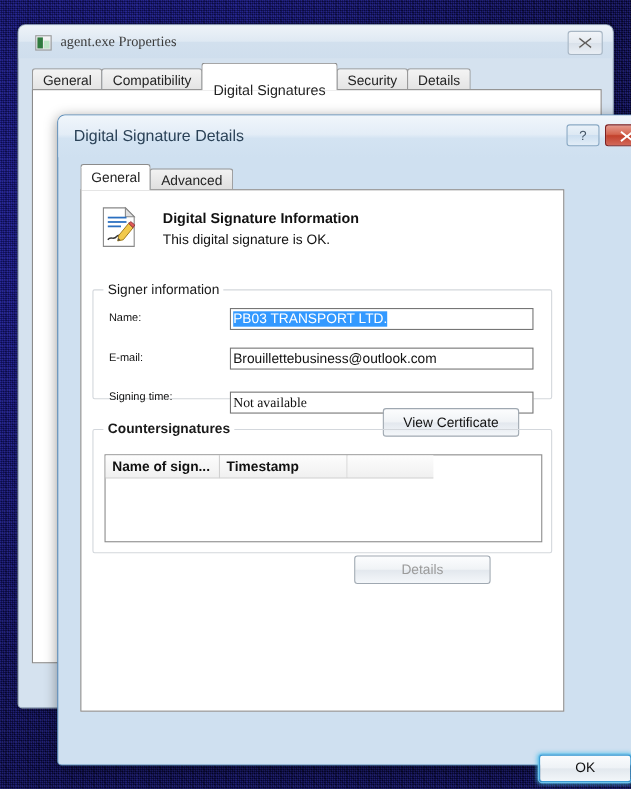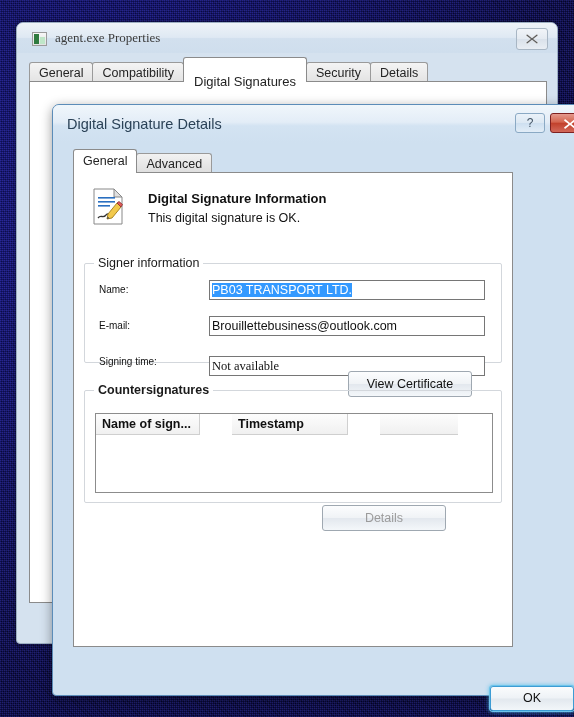--- a/index.html
+++ b/index.html
@@ -341,21 +341,21 @@
   #cs-table {
     position: absolute;
     left: 10px;
     top: 22px;
     width: 398px;
     height: 80px;
     border: 1px solid #8c8c8c;
     background: #ffffff;
     box-sizing: border-box;
   }
-  #cs-header { display: flex; height: 21px; gap: 32px; }
+  #cs-header { display: flex; height: 21px; }
   .cs-th {
     font-size: 12.5px;
     color: #111;
     line-height: 20px;
     padding-left: 6px;
     background: linear-gradient(to bottom, #fdfdfd, #f0f0f0);
     border-right: 1px solid #d0d0d0;
     border-bottom: 1px solid #cfcfcf;
     box-sizing: border-box;
     overflow: hidden;

